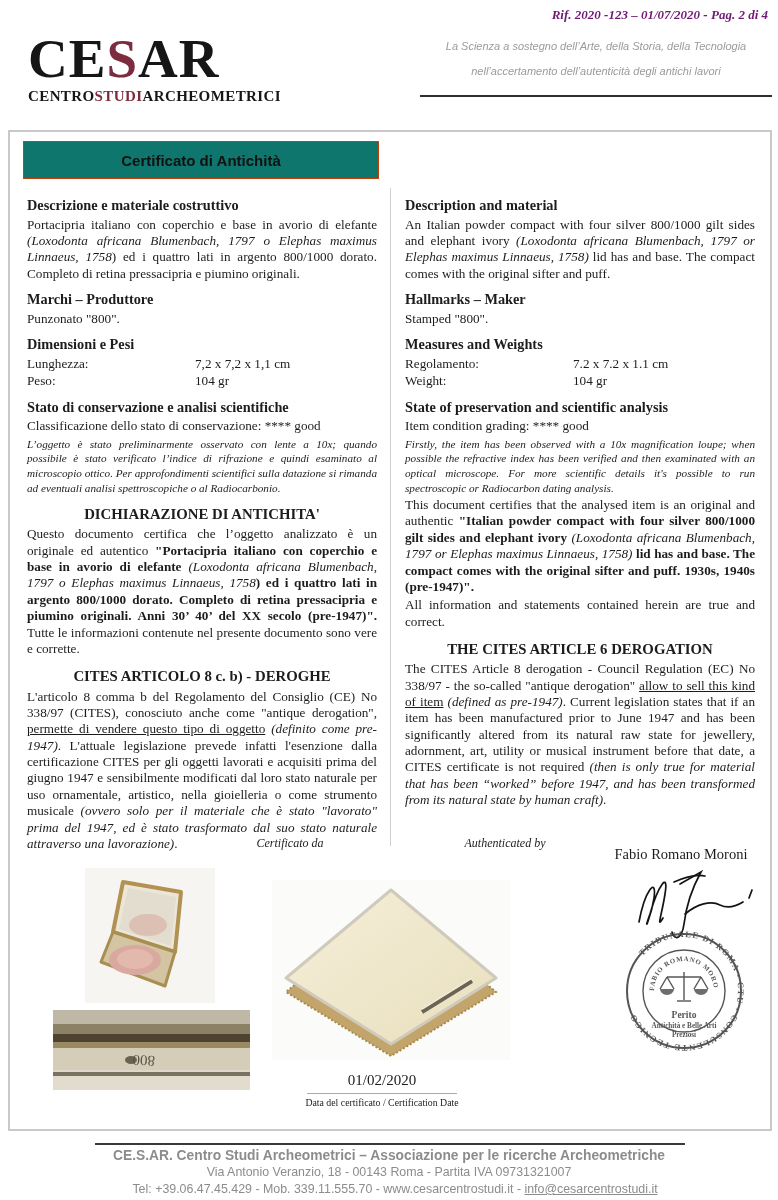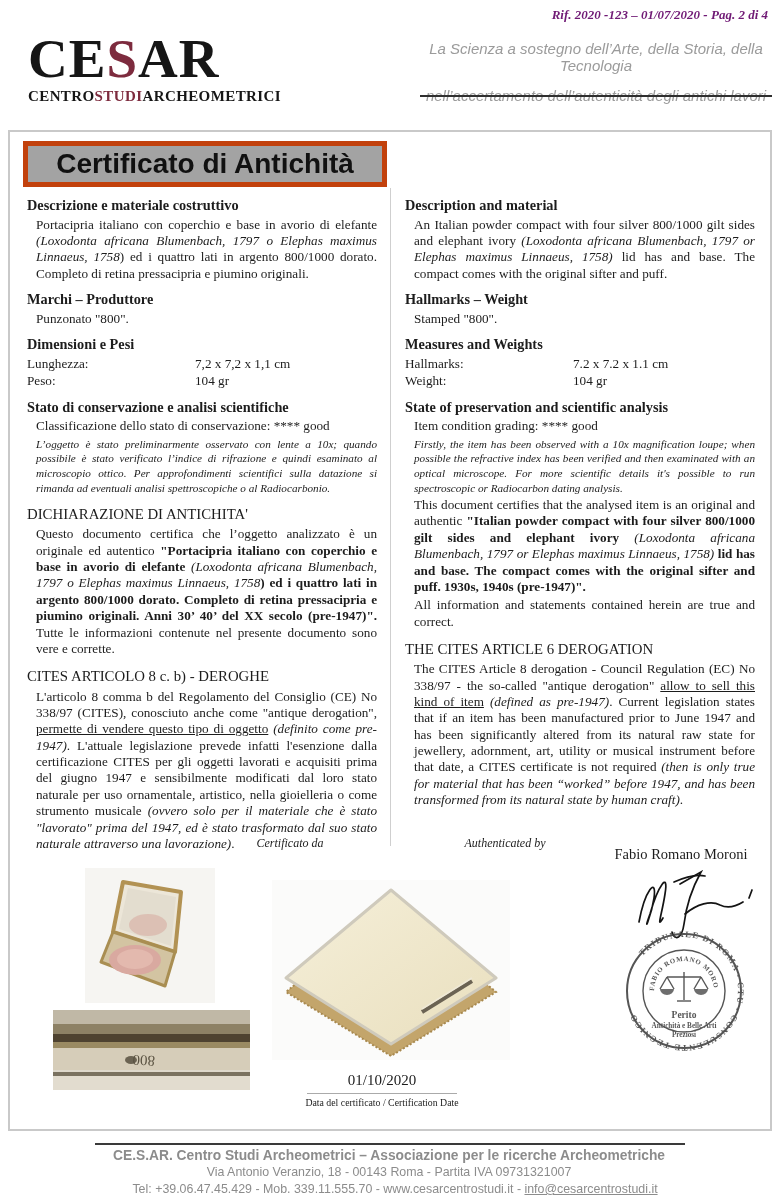--- a/index.html
+++ b/index.html
@@ -6,41 +6,41 @@
   #page{position:relative;width:778px;height:1200px;background:#ffffff;overflow:hidden;
         font-family:"Liberation Serif", serif;color:#1c1c1c;}
 
   
   .ref{position:absolute;top:7px;right:10px;font-size:13px;font-style:italic;font-weight:bold;color:#701a75;}
   .logo{position:absolute;left:28px;top:24px;line-height:1;font-family:Liberation Serif, serif;margin-top:7px;}
   .logo-word{font-size:55px;font-weight:700;letter-spacing:1px;color:#161616;}
   .logo-sub{font-size:15px;font-weight:700;letter-spacing:.4px;color:#161616;margin-top:3px;}
   .accent{color:#7d2b3e;}
   .tagline{position:absolute;left:420px;top:40px;width:352px;text-align:center;
-           font-family:"Liberation Sans",sans-serif;font-style:italic;color:#9b9b9b;font-size:15px;}
+           font-family:"Liberation Sans",sans-serif;font-style:italic;color:#9b9b9b;font-size:11px;}
   .tagline .tl2{margin-top:13px;}
   .tagline-rule{position:absolute;left:420px;top:95px;width:352px;border-top:2px solid #2f2f2f;}
 
   
   .cert-box{position:absolute;left:8px;top:130px;width:760px;height:997px;border:2px solid #c9c9c9;background:#fff;}
-  .title-box{position:absolute;top:9px;height:36px;background:#a3a3a3;border:5px solid #c2410c;
+  .title-box{position:absolute;top:9px;height:36px;background:#0f766e;border:1px solid #c2410c;
              display:flex;align-items:center;justify-content:center;
-             font-family:"Liberation Sans",sans-serif;font-weight:700;font-size:28px;color:#111;}
+             font-family:"Liberation Sans",sans-serif;font-weight:700;font-size:15px;color:#111;}
   .title-left{left:13px;width:354px;}
   .title-right{left:390px;width:355px;}
   .col-divider{position:absolute;left:380px;top:56px;width:1px;height:658px;background:#cfcfcf;}
 
   .col{position:absolute;top:56px;width:350px;font-size:13.2px;line-height:1.24;}
   .col-left{left:17px;}
   .col-right{left:395px;}
 
   .sec-h{font-weight:bold;font-size:14.3px;margin:9px 0 2px 0;}
-  .para{text-align:justify;margin:0 0 2px 9px;}
+  .para{text-align:justify;margin:0 0 2px 0;}
   .para.small{font-size:11.2px;line-height:1.3;font-style:italic;}
-  .center-h{font-weight:normal;font-size:14.8px;margin:10px 0 3px 0;}
+  .center-h{text-align:center;font-weight:bold;font-size:14.8px;margin:10px 0 3px 0;}
   .kv{margin:0;}
   .kv-row{display:flex;line-height:1.28;}
   .kv-label{width:168px;flex:none;}
   .b{font-weight:bold;}
   .i{font-style:italic;}
   .u{text-decoration:underline;}
 
   
   .cert-da,.auth-by{position:absolute;top:836px;font-size:12px;font-style:italic;transform:translateX(-50%);}
   .cert-da{left:290px;}
@@ -108,26 +108,26 @@
         <div class="para"><span>Classificazione dello stato di conservazione: **** good</span></div>
         <div class="para small"><span>L’oggetto è stato preliminarmente osservato con lente a 10x; quando possibile è stato verificato l’indice di rifrazione e quindi esaminato al microscopio ottico. Per approfondimenti scientifici sulla datazione si rimanda ad eventuali analisi spettroscopiche o al Radiocarbonio.</span></div>
         <div class="center-h">DICHIARAZIONE DI ANTICHITA'</div>
         <div class="para"><span>Questo documento certifica che l’oggetto analizzato è un originale ed autentico </span><span class="b">"Portacipria italiano con coperchio e base in avorio di elefante </span><span class="i">(Loxodonta africana Blumenbach, 1797 o Elephas maximus Linnaeus, 1758</span><span class="b">) </span><span class="b">ed i quattro lati in argento 800/1000 dorato. Completo di retina pressacipria e piumino originali. Anni 30’ 40’ del XX secolo (pre-1947)".</span><span> Tutte le informazioni contenute nel presente documento sono vere e corrette.</span></div>
         <div class="center-h">CITES ARTICOLO 8 c. b) - DEROGHE</div>
         <div class="para"><span>L'articolo 8 comma b del Regolamento del Consiglio (CE) No 338/97 (CITES), conosciuto anche come "antique derogation", </span><span class="u">permette di vendere questo tipo di oggetto</span><span> </span><span class="i">(definito come pre-1947)</span><span>. L'attuale legislazione prevede infatti l'esenzione dalla certificazione CITES per gli oggetti lavorati e acquisiti prima del giugno 1947 e sensibilmente modificati dal loro stato naturale per uso ornamentale, artistico, nella gioielleria o come strumento musicale </span><span class="i">(ovvero solo per il materiale che è stato "lavorato" prima del 1947, ed è stato trasformato dal suo stato naturale attraverso una lavorazione)</span><span>.</span></div>
       </div>
     <div class="col col-right">
         <div class="sec-h">Description and material</div>
         <div class="para"><span>An Italian powder compact with four silver 800/1000 gilt sides and elephant ivory </span><span class="i">(Loxodonta africana Blumenbach, 1797 or Elephas maximus Linnaeus, 1758)</span><span> lid has and base. The compact comes with the original sifter and puff.</span></div>
-        <div class="sec-h">Hallmarks – Weight</div>
+        <div class="sec-h">Hallmarks – Maker</div>
         <div class="para"><span>Stamped "800".</span></div>
         <div class="sec-h">Measures and Weights</div>
         <div class="kv">
           <div class="kv-row">
-            <span class="kv-label">Hallmarks:</span>
+            <span class="kv-label">Regolamento:</span>
             <span class="kv-value">7.2 x 7.2 x 1.1 cm</span>
           </div>
           <div class="kv-row">
             <span class="kv-label">Weight:</span>
             <span class="kv-value">104 gr</span>
           </div>
         </div>
         <div class="sec-h">State of preservation and scientific analysis</div>
         <div class="para"><span>Item condition grading: **** good</span></div>
         <div class="para small"><span>Firstly, the item has been observed with a 10x magnification loupe; when possible the refractive index has been verified and then examinated with an optical microscope. For more scientific details it's possible to run spectroscopic or Radiocarbon dating analysis.</span></div>
@@ -226,21 +226,21 @@
       <rect y="32" width="197" height="6" fill="#9a8a62"></rect>
       <rect y="38" width="197" height="22" fill="#d6cdb9"></rect>
       <ellipse cx="78" cy="50" rx="6" ry="4" fill="#6b6352"></ellipse>
       <text x="102" y="54" font-family="Liberation Serif, serif" font-size="15" fill="#5b5342" transform="rotate(183 102 50)">800</text>
       <rect y="62" width="197" height="4" fill="#7a7260"></rect>
       <rect y="66" width="197" height="14" fill="#e2dccf"></rect>
     </svg>
   </div>
 
   <div class="date-block">
-    <div class="date-value">01/10/2020</div>
+    <div class="date-value">01/02/2020</div>
     <div class="date-rule"></div>
     <div class="date-caption">Data del certificato / Certification Date</div>
   </div>
 
   <div class="footer-rule"></div>
   <div class="footer">
     <div class="f1">CE.S.AR.  Centro Studi Archeometrici – Associazione per le ricerche Archeometriche</div>
     <div class="f2">Via Antonio Veranzio, 18  -  00143  Roma  -  Partita IVA 09731321007</div>
     <div class="f3">
       <span>Tel: +39.06.47.45.429  -  Mob. 339.11.555.70  -  </span><span>www.cesarcentrostudi.it</span><span> - </span><span class="ulink">info@cesarcentrostudi.it</span>

